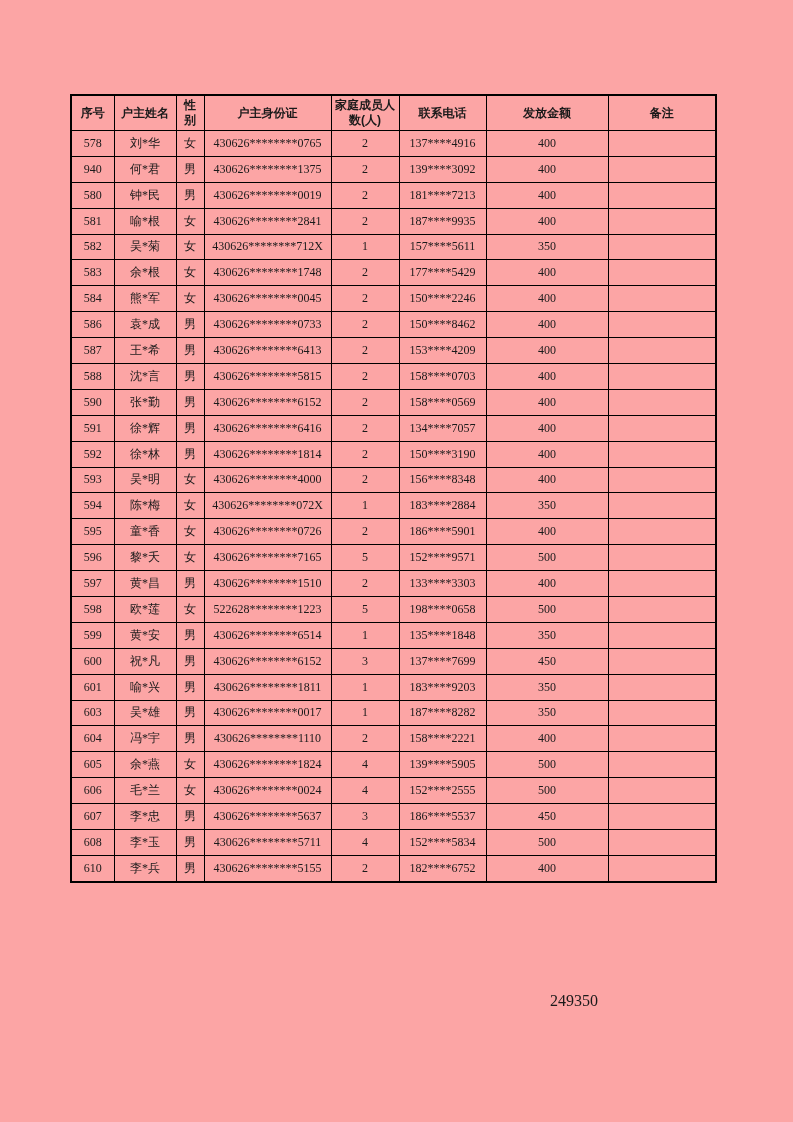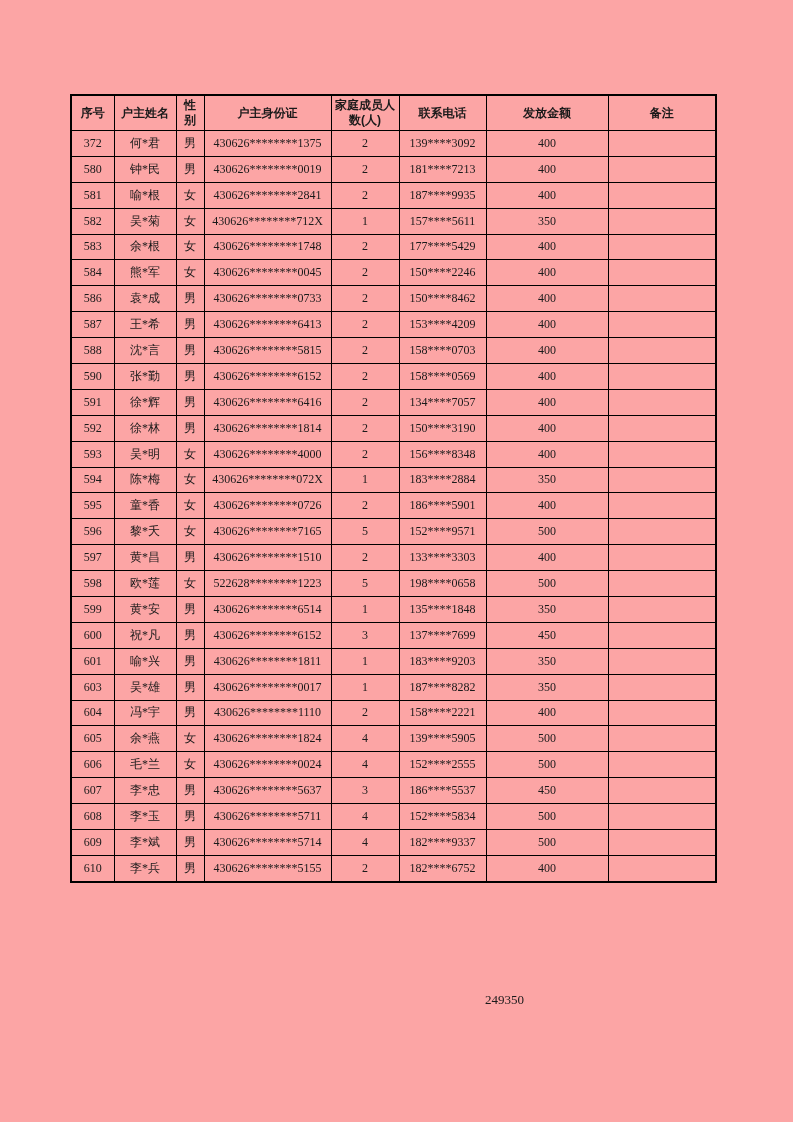--- a/index.html
+++ b/index.html
@@ -46,21 +46,22 @@
   table.roster td {
     font-size: 12px;
     height: 24.9px;
     line-height: 1.1;
   }
   .grand-total {
     position: absolute;
     left: 485px;
     top: 992px;
     width: 113px;
-    font-size: 13px;
+    text-align: right;
+    font-size: 16px;
     color: #1a1a1a;
   }
 </style>
 </head>
 <body>
 
 <div class="page">
   <div class="sheet">
     <table class="roster">
       <colgroup>
@@ -80,21 +81,31 @@
             <th>性别</th>
             <th>户主身份证</th>
             <th>家庭成员人数(人)</th>
             <th>联系电话</th>
             <th>发放金额</th>
             <th>备注</th>
           </tr>
       </thead>
       <tbody>
           <tr>
-            <td>372</td>
+            <td>578</td>
+            <td>刘*华</td>
+            <td>女</td>
+            <td>430626********0765</td>
+            <td>2</td>
+            <td>137****4916</td>
+            <td>400</td>
+            <td></td>
+          </tr>
+          <tr>
+            <td>940</td>
             <td>何*君</td>
             <td>男</td>
             <td>430626********1375</td>
             <td>2</td>
             <td>139****3092</td>
             <td>400</td>
             <td></td>
           </tr>
           <tr>
             <td>580</td>
@@ -346,30 +357,20 @@
             <td>450</td>
             <td></td>
           </tr>
           <tr>
             <td>608</td>
             <td>李*玉</td>
             <td>男</td>
             <td>430626********5711</td>
             <td>4</td>
             <td>152****5834</td>
-            <td>500</td>
-            <td></td>
-          </tr>
-          <tr>
-            <td>609</td>
-            <td>李*斌</td>
-            <td>男</td>
-            <td>430626********5714</td>
-            <td>4</td>
-            <td>182****9337</td>
             <td>500</td>
             <td></td>
           </tr>
           <tr>
             <td>610</td>
             <td>李*兵</td>
             <td>男</td>
             <td>430626********5155</td>
             <td>2</td>
             <td>182****6752</td>

